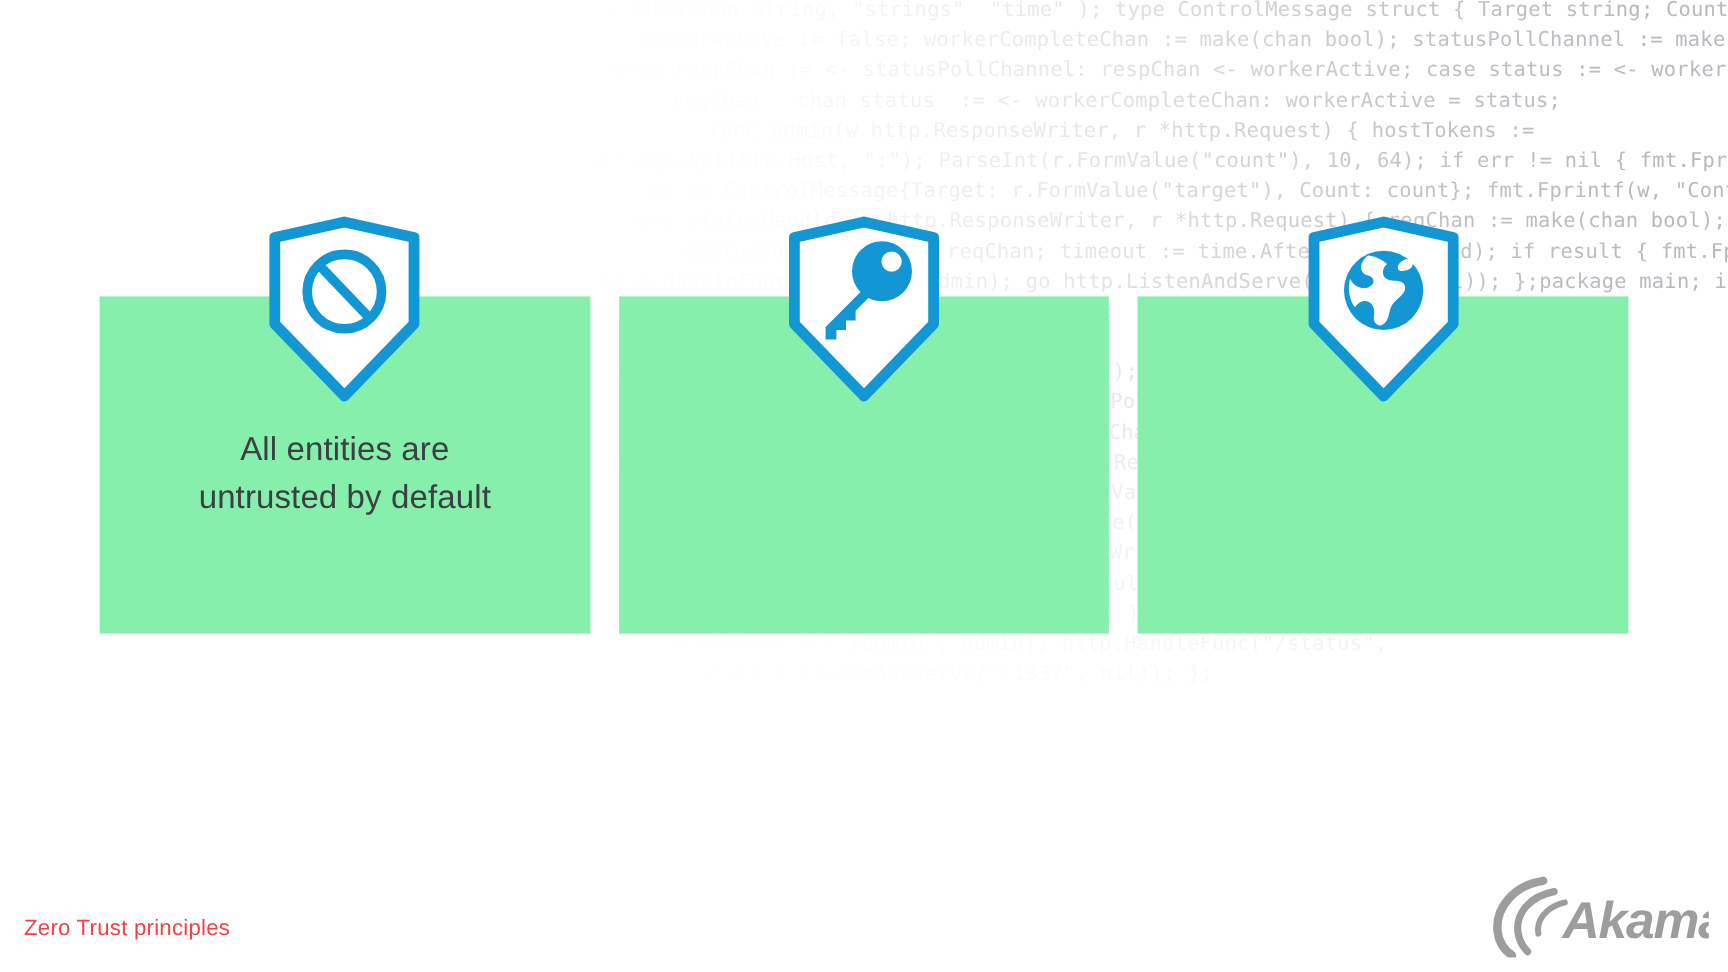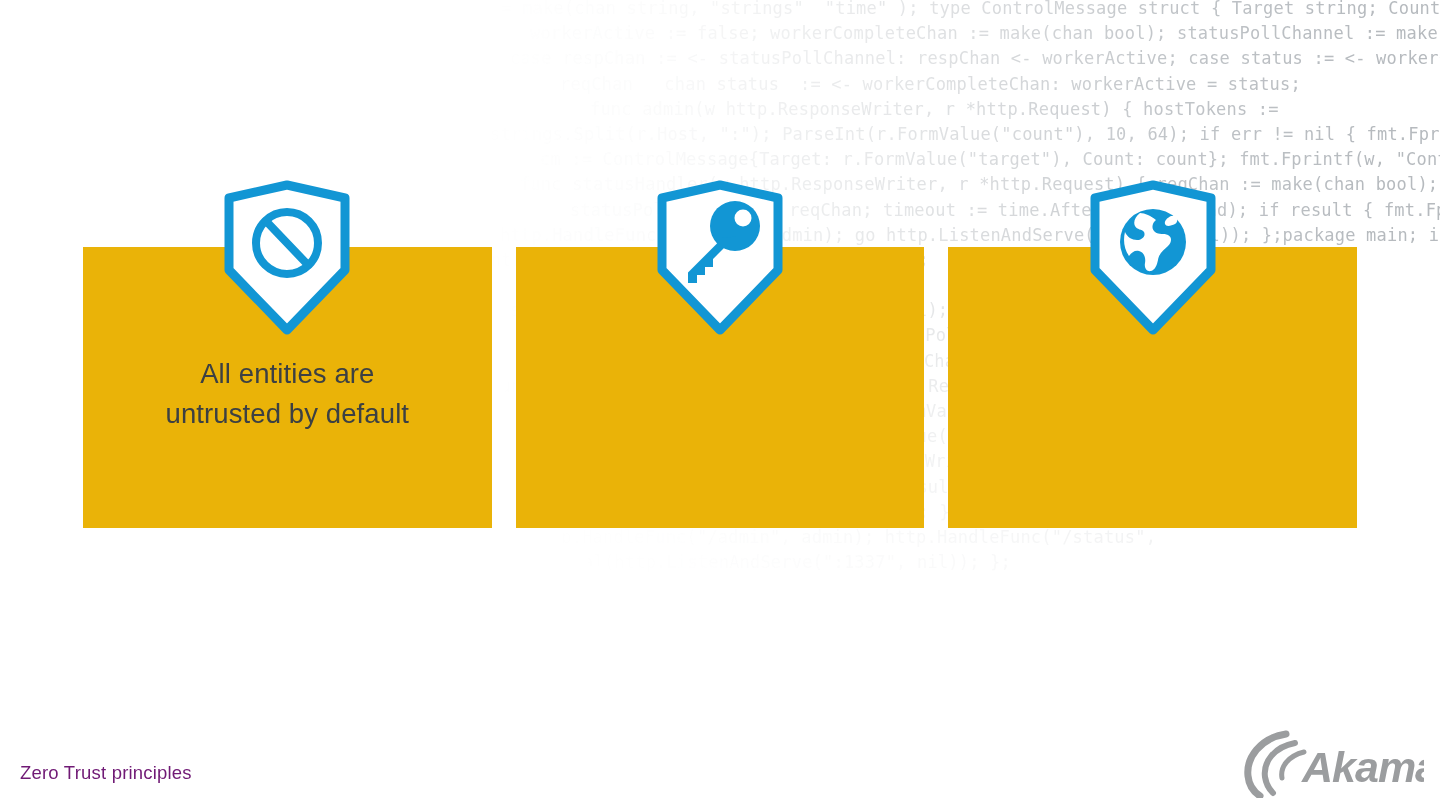--- a/index.html
+++ b/index.html
@@ -59,21 +59,21 @@
     top: 247px;
     width: 1274px;
     height: 281px;
     display: flex;
     gap: 24px;
     z-index: 1;
   }
   .principle-card {
     position: relative;
     flex: 1 1 0;
-    background: #eab308;
+    background: #86efac;
     display: flex;
     align-items: flex-start;
     justify-content: center;
   }
   .card-title {
     margin-top: 107px;
     width: 92%;
     text-align: center;
     font-size: 27.5px;
     line-height: 40px;
@@ -94,21 +94,21 @@
     z-index: 2;
   }
   .shield-wrap svg { display: block; width: 136px; height: 155px; }
 
   
   #footer-caption {
     position: absolute;
     left: 20px;
     top: 762px;
     font-size: 18.5px;
-    color: #701a75;
+    color: #ef4444;
     letter-spacing: 0.2px;
     z-index: 3;
   }
   #akamai-logo {
     position: absolute;
     right: 16px;
     top: 726px;
     width: 186px;
     height: 72px;
     z-index: 3;

